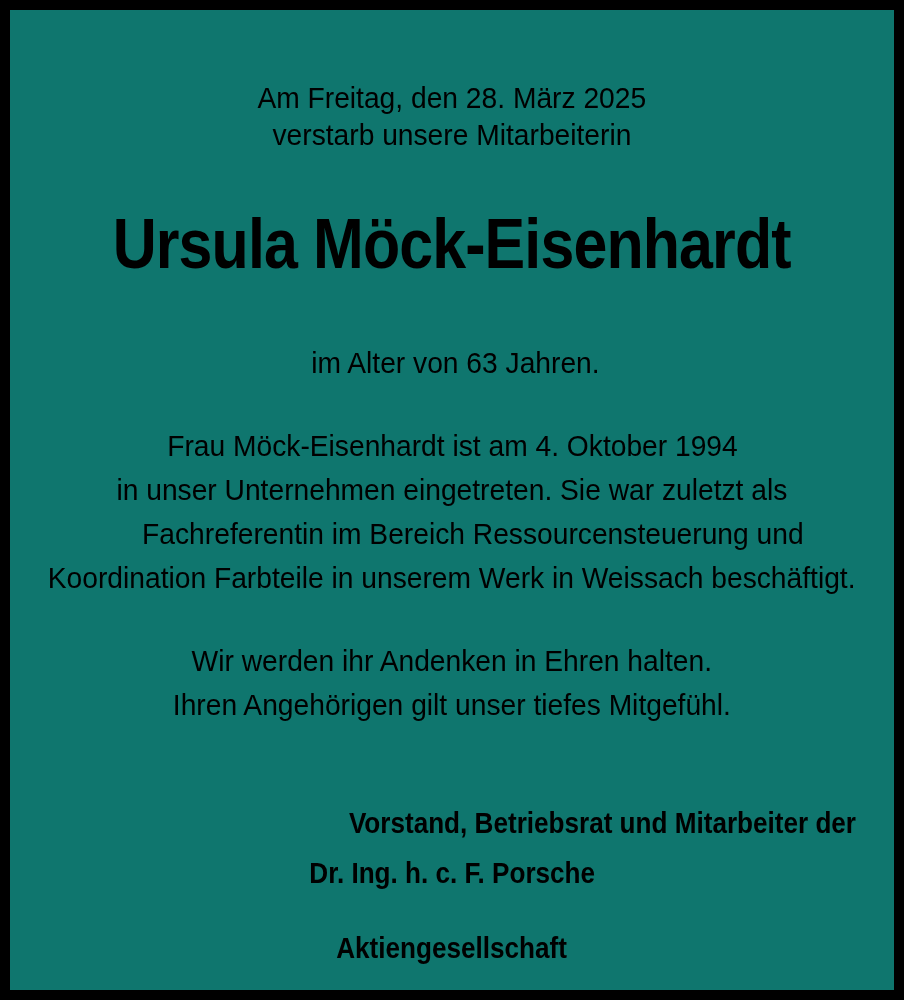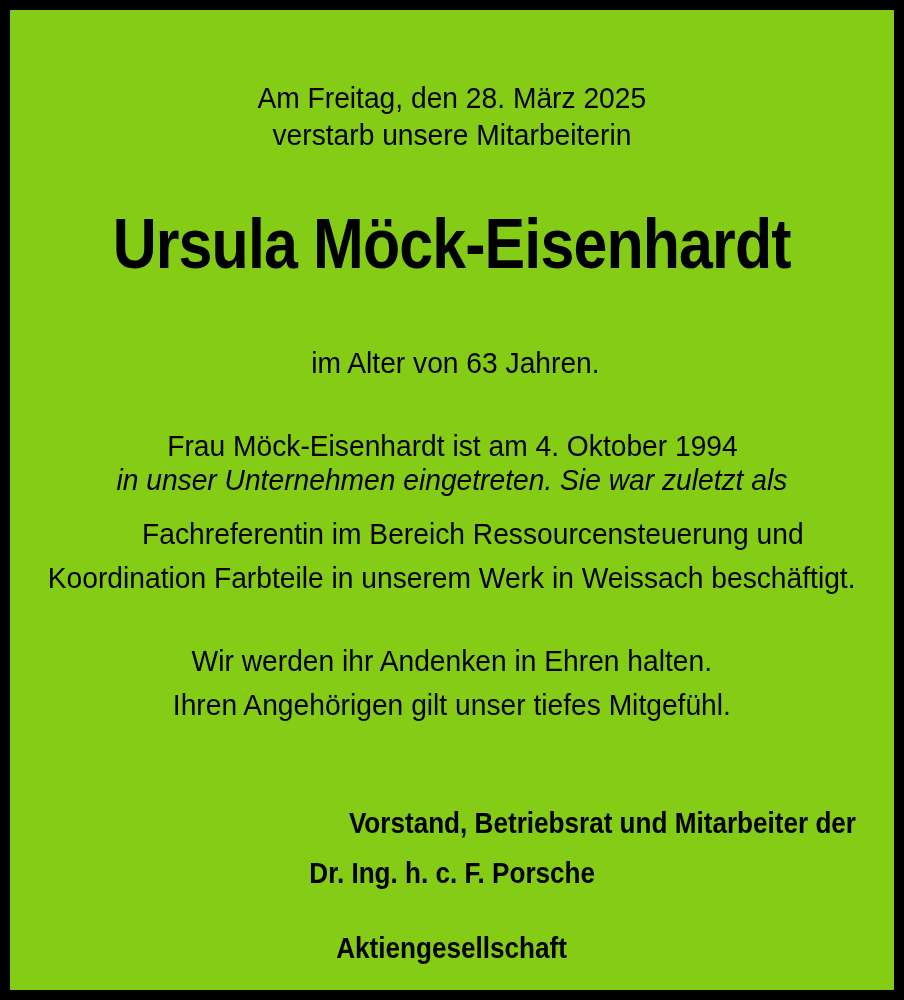--- a/index.html
+++ b/index.html
@@ -5,21 +5,21 @@
     html, body {
       margin: 0;
       padding: 0;
       background: #ffffff;
     }
     .page {
       position: relative;
       width: 904px;
       height: 1000px;
       box-sizing: border-box;
-      background: #84cc16;
+      background: #0f766e;
       border: 10px solid #000000;
       font-family: "Liberation Sans", sans-serif;
       color: #000000;
       overflow: hidden;
     }
     .line {
       position: absolute;
       left: 0;
       right: 0;
       display: flex;
@@ -70,21 +70,21 @@
   </div>
 
   <div class="line" style="top: 335px; padding-left: 7px;">
     <span class="tx reg">im Alter von 63 Jahren.</span>
   </div>
 
   <div class="line" style="top: 418px; text-align: right;">
     <span class="tx reg">Frau Möck-Eisenhardt ist am 4. Oktober 1994</span>
   </div>
 
-  <div class="line" style="top: 452px; font-style: italic;">
+  <div class="line" style="top: 462px;">
     <span class="tx reg">in unser Unternehmen eingetreten. Sie war zuletzt als</span>
   </div>
 
   <div class="line" style="top: 506px; margin-left: 41px;">
     <span class="tx reg">Fachreferentin im Bereich Ressourcensteuerung und</span>
   </div>
 
   <div class="line" style="top: 550px;">
     <span class="tx reg">Koordination Farbteile in unserem Werk in Weissach beschäftigt.</span>
   </div>

